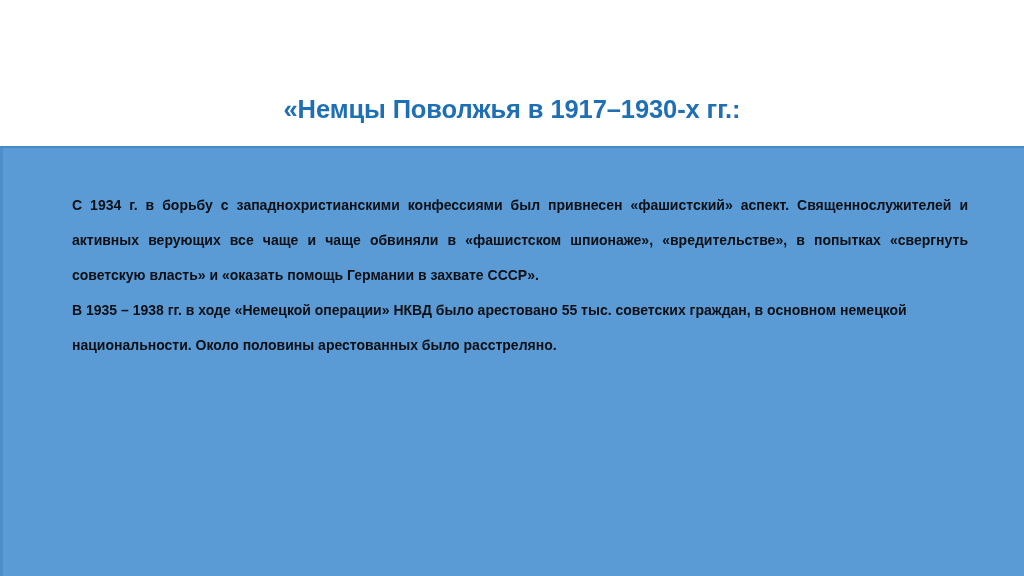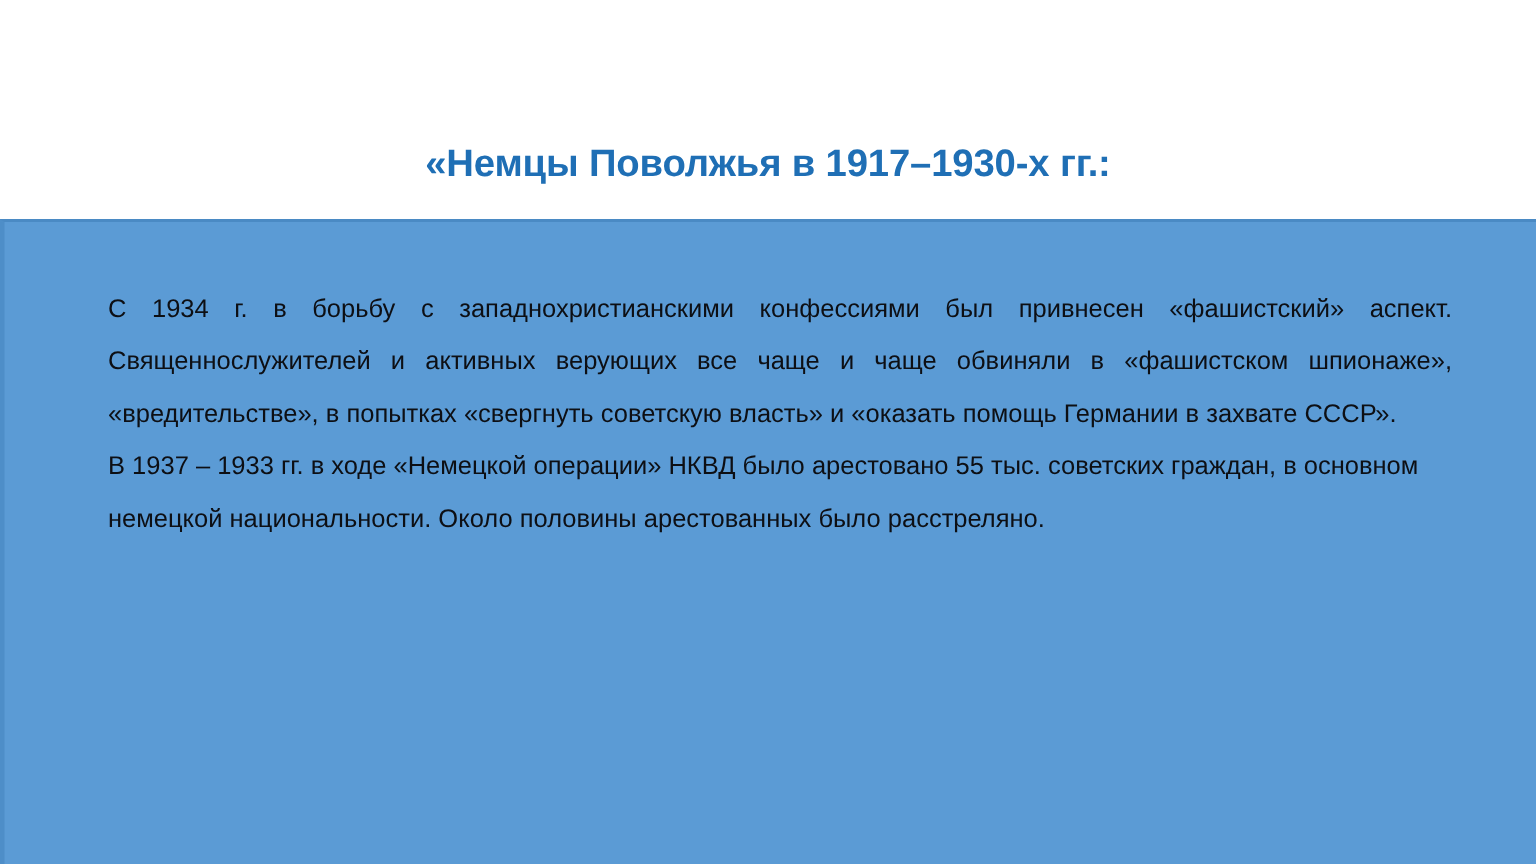--- a/index.html
+++ b/index.html
@@ -60,22 +60,22 @@
     border-left: 3px solid #4E8EC8;
   }
   .panel-inner {
     position: absolute;
     left: 69px;
     top: 40px;
     width: 896px;
   }
   .para {
     color: #0d0f14;
-    font-weight: normal;
-    font-size: 17px;
+    font-weight: bold;
+    font-size: 14px;
     line-height: 35px;
     margin: 0;
     hyphens: none;
   }
   .para-justified {
     text-align: justify;
     text-justify: inter-word;
   }
   .para-left {
     text-align: left;
@@ -86,18 +86,18 @@
 
 <div class="slide">
 
   <div class="header">
     <div class="title-line">«Немцы Поволжья в 1917–1930-х гг.:</div>
   </div>
 
   <div class="panel">
     <div class="panel-inner">
       <p class="para para-justified">С 1934 г. в борьбу с западнохристианскими конфессиями был привнесен «фашистский» аспект. Священнослужителей и активных верующих все чаще и чаще обвиняли в «фашистском шпионаже», «вредительстве», в попытках «свергнуть советскую власть» и «оказать помощь Германии в захвате СССР».</p>
-      <p class="para para-left">В 1937 – 1933 гг. в ходе «Немецкой операции» НКВД было арестовано 55 тыс. советских граждан, в основном немецкой национальности. Около половины арестованных было расстреляно.</p>
+      <p class="para para-left">В 1935 – 1938 гг. в ходе «Немецкой операции» НКВД было арестовано 55 тыс. советских граждан, в основном немецкой национальности. Около половины арестованных было расстреляно.</p>
     </div>
 
   </div>
 
 </div>
 
 </body></html>

